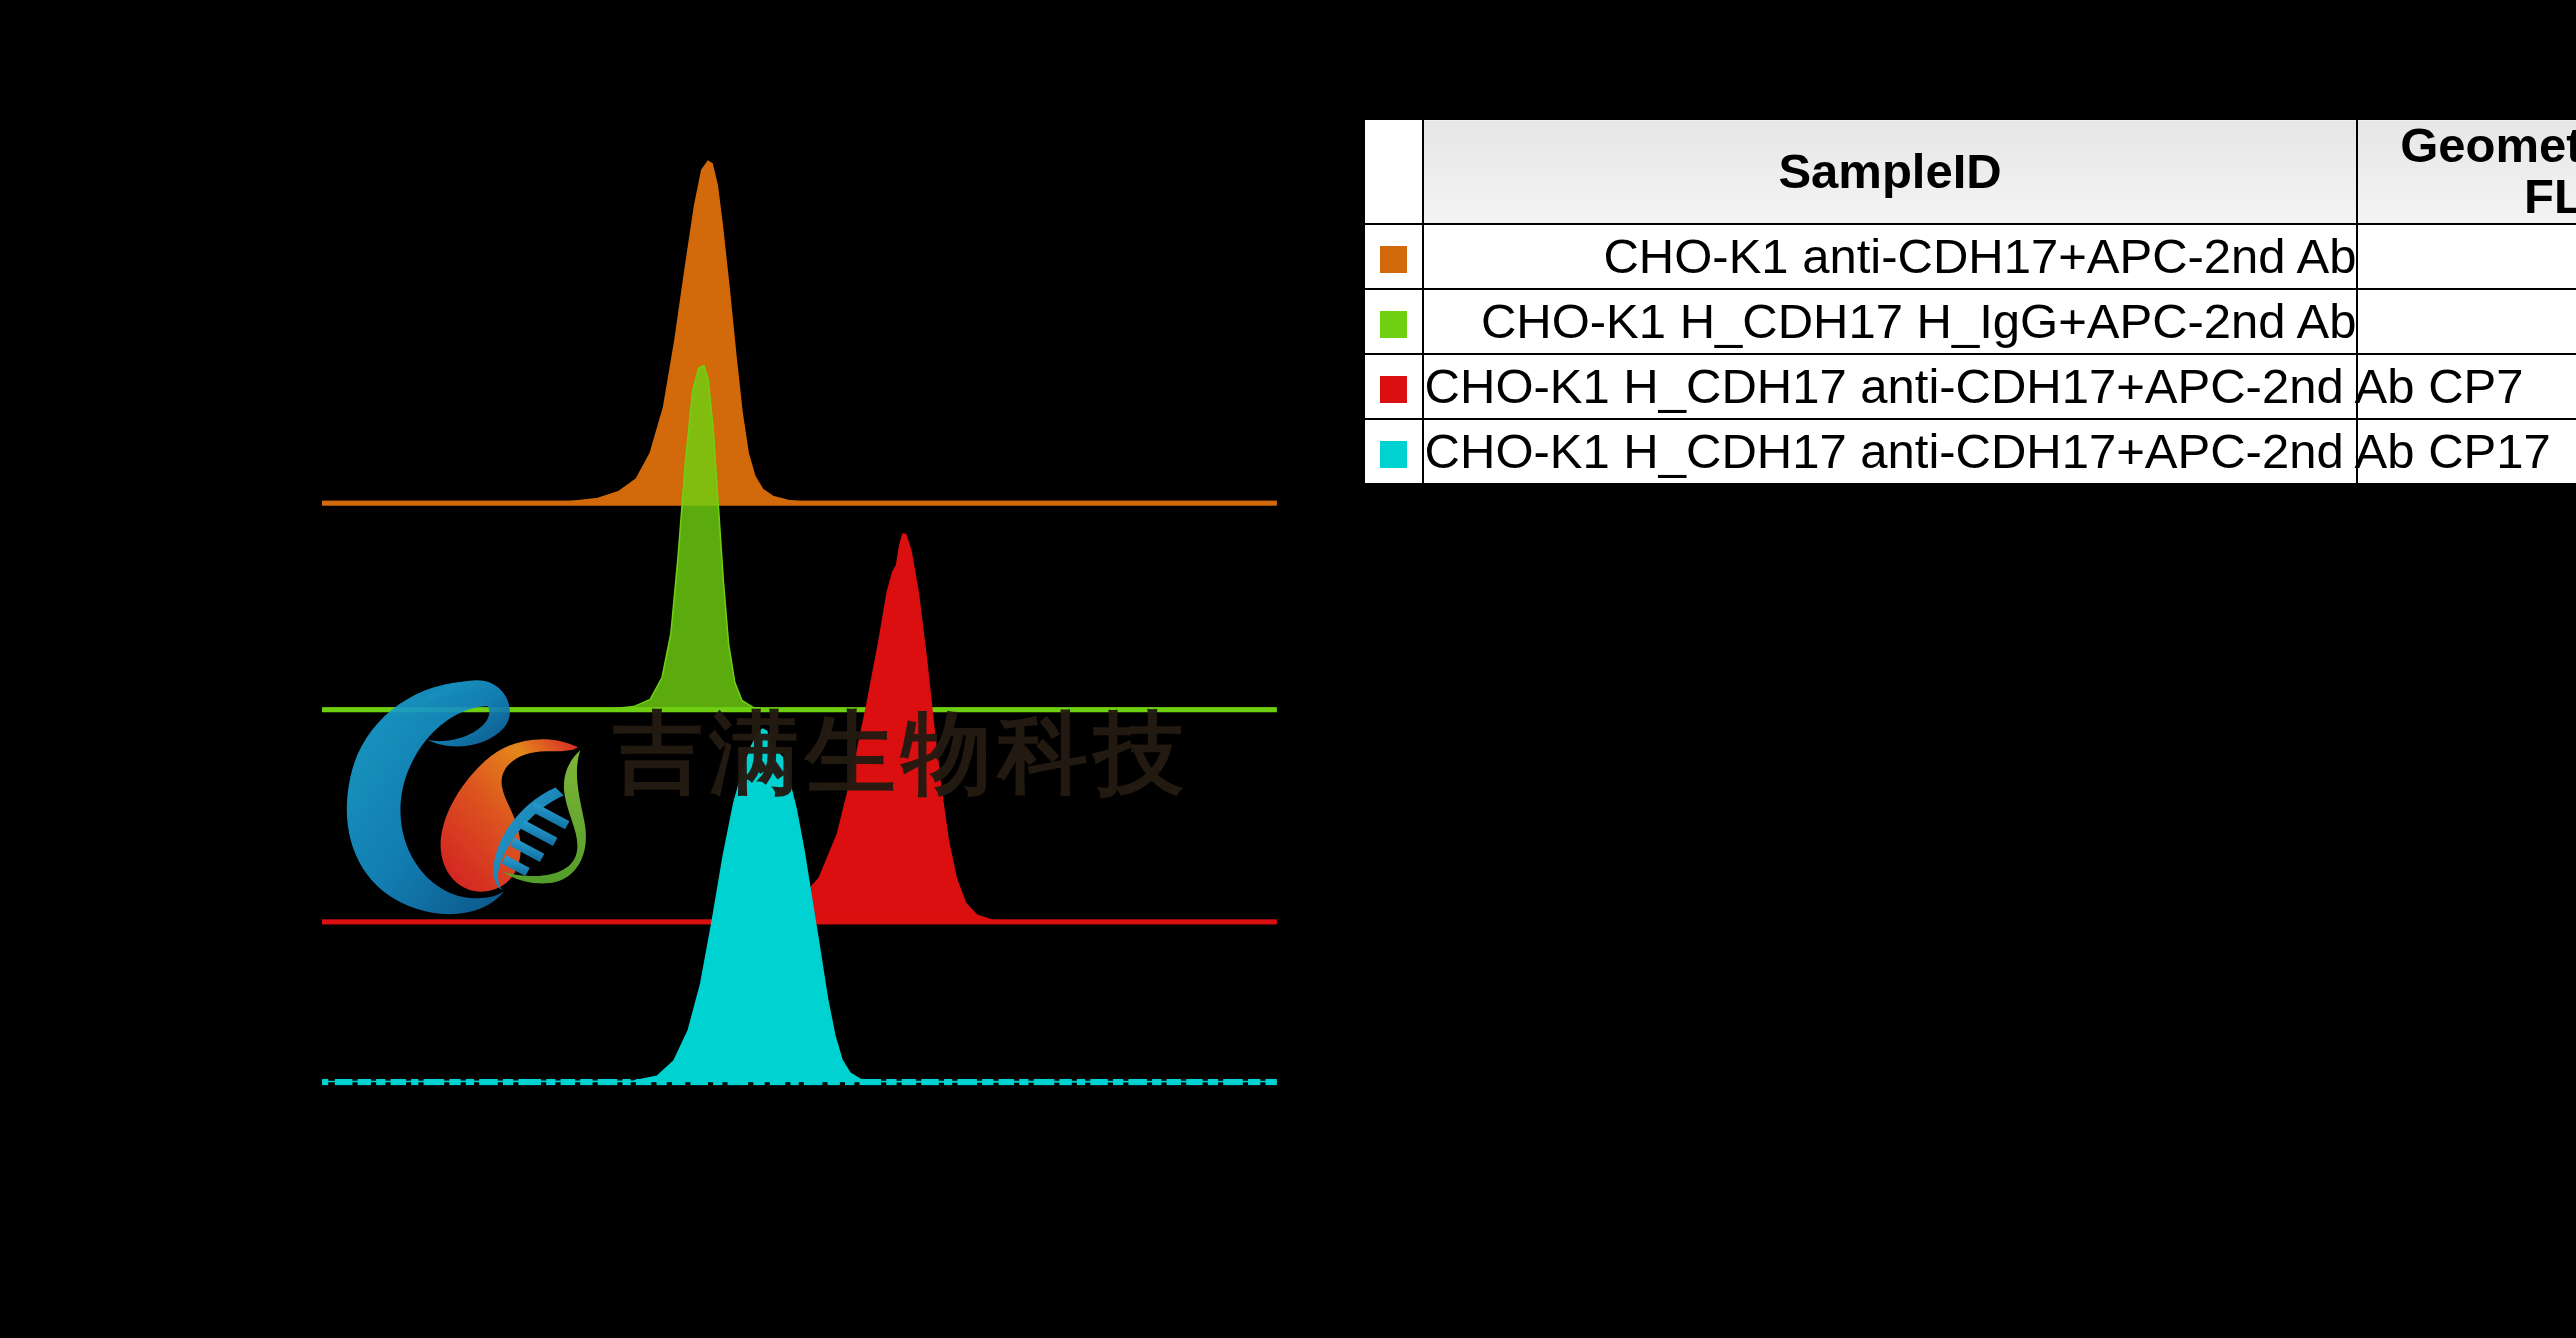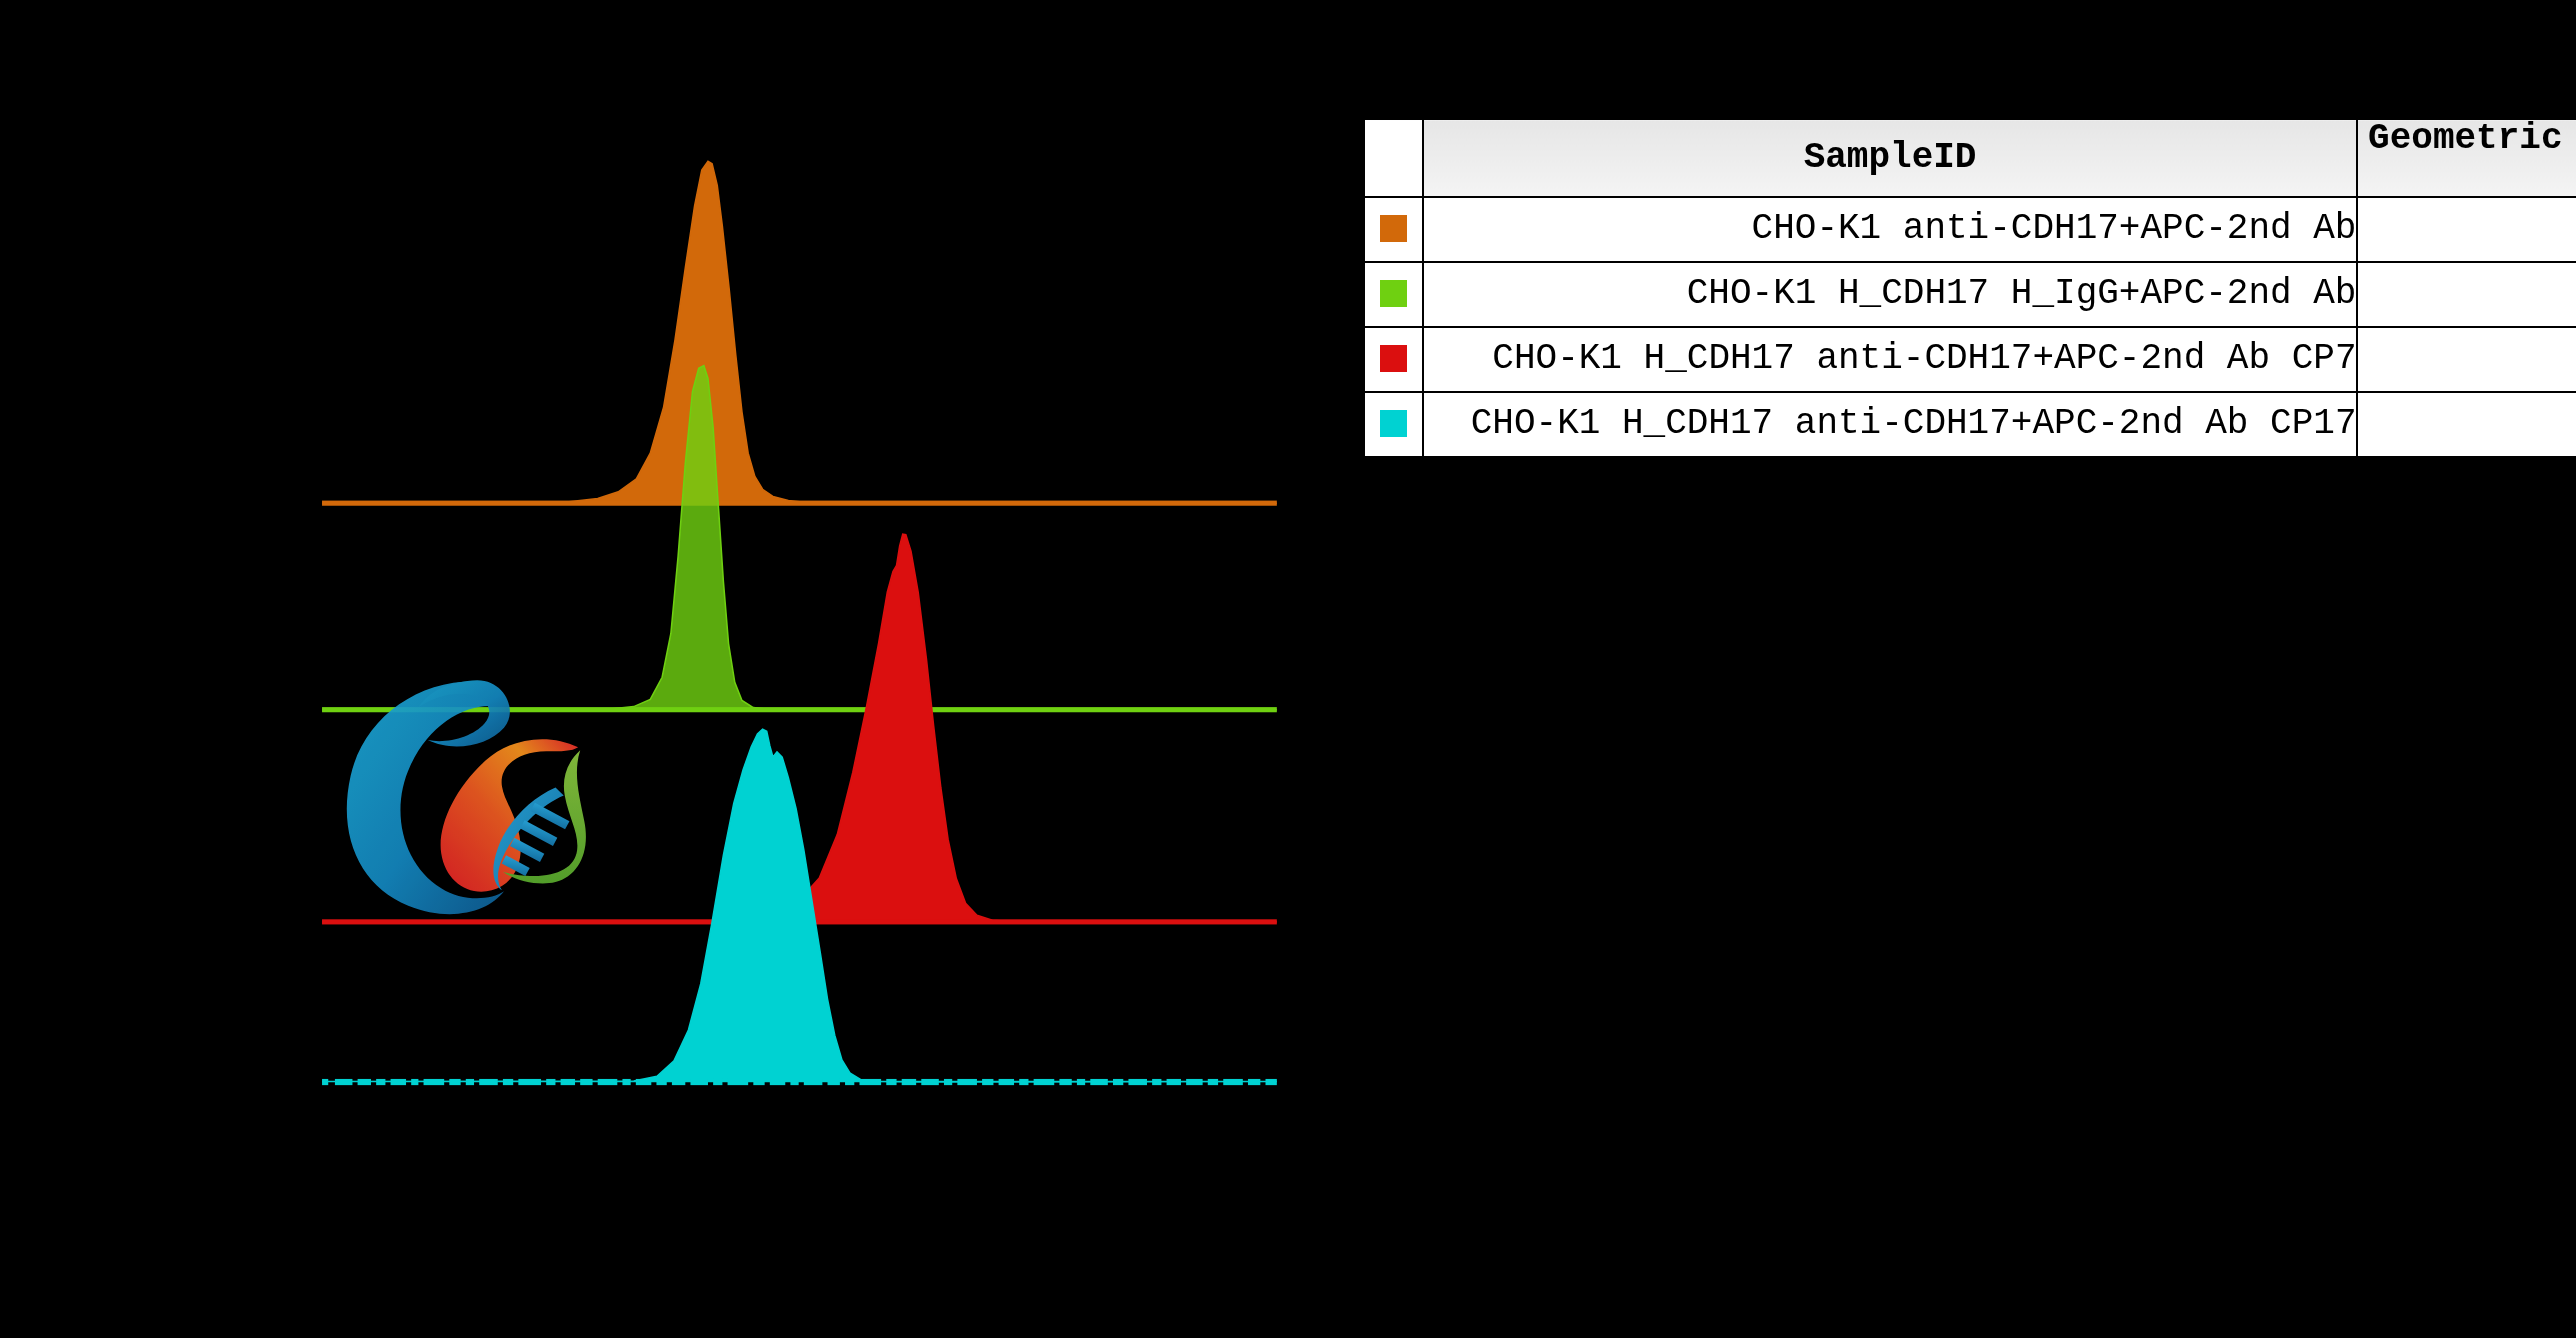--- a/index.html
+++ b/index.html
@@ -85,24 +85,23 @@
     width: 1494px;
     border: 3.1px solid #000000;
   }
   #stats-table col.c-swatch { width: 59px; }
   #stats-table col.c-sample { width: 933px; }
   #stats-table col.c-value  { width: 496px; }
 
   #stats-table th, #stats-table td {
     border: 2.6px solid #000000;
     padding: 0;
-    font-size: 36px;
+    font-size: 49px;
     line-height: 1.05;
     color: #000000;
-    font-family: Liberation Mono, monospace;
   }
   #stats-table thead th {
     height: 62px;
     font-weight: bold;
     text-align: center;
     background: linear-gradient(to bottom, #e6e6e6 0%, #eeeeee 60%, #f4f4f4 100%);
   }
   #stats-table thead th.corner {
     background: #ffffff;
     border-top-color: #000000;
@@ -302,20 +301,21 @@
                C300,406 306,378 326,344
                C352,300 392,262 434,244 Z"></path>
       <g fill="url(#gDna)">
         <rect x="378" y="258" width="76" height="18" transform="rotate(28 378 258)"></rect>
         <rect x="358" y="292" width="72" height="18" transform="rotate(28 358 292)"></rect>
         <rect x="338" y="326" width="66" height="18" transform="rotate(28 338 326)"></rect>
         <rect x="322" y="360" width="52" height="18" transform="rotate(28 322 360)"></rect>
       </g>
     </svg>
 
+    <div class="wm-text" id="watermark-cn" style="color: rgb(36, 26, 18);">吉满生物科技</div>
   </div>
 </div>
 
 <div id="stats-table-wrap">
   <table id="stats-table">
     <colgroup>
       <col class="c-swatch">
       <col class="c-sample">
       <col class="c-value">
     </colgroup>

